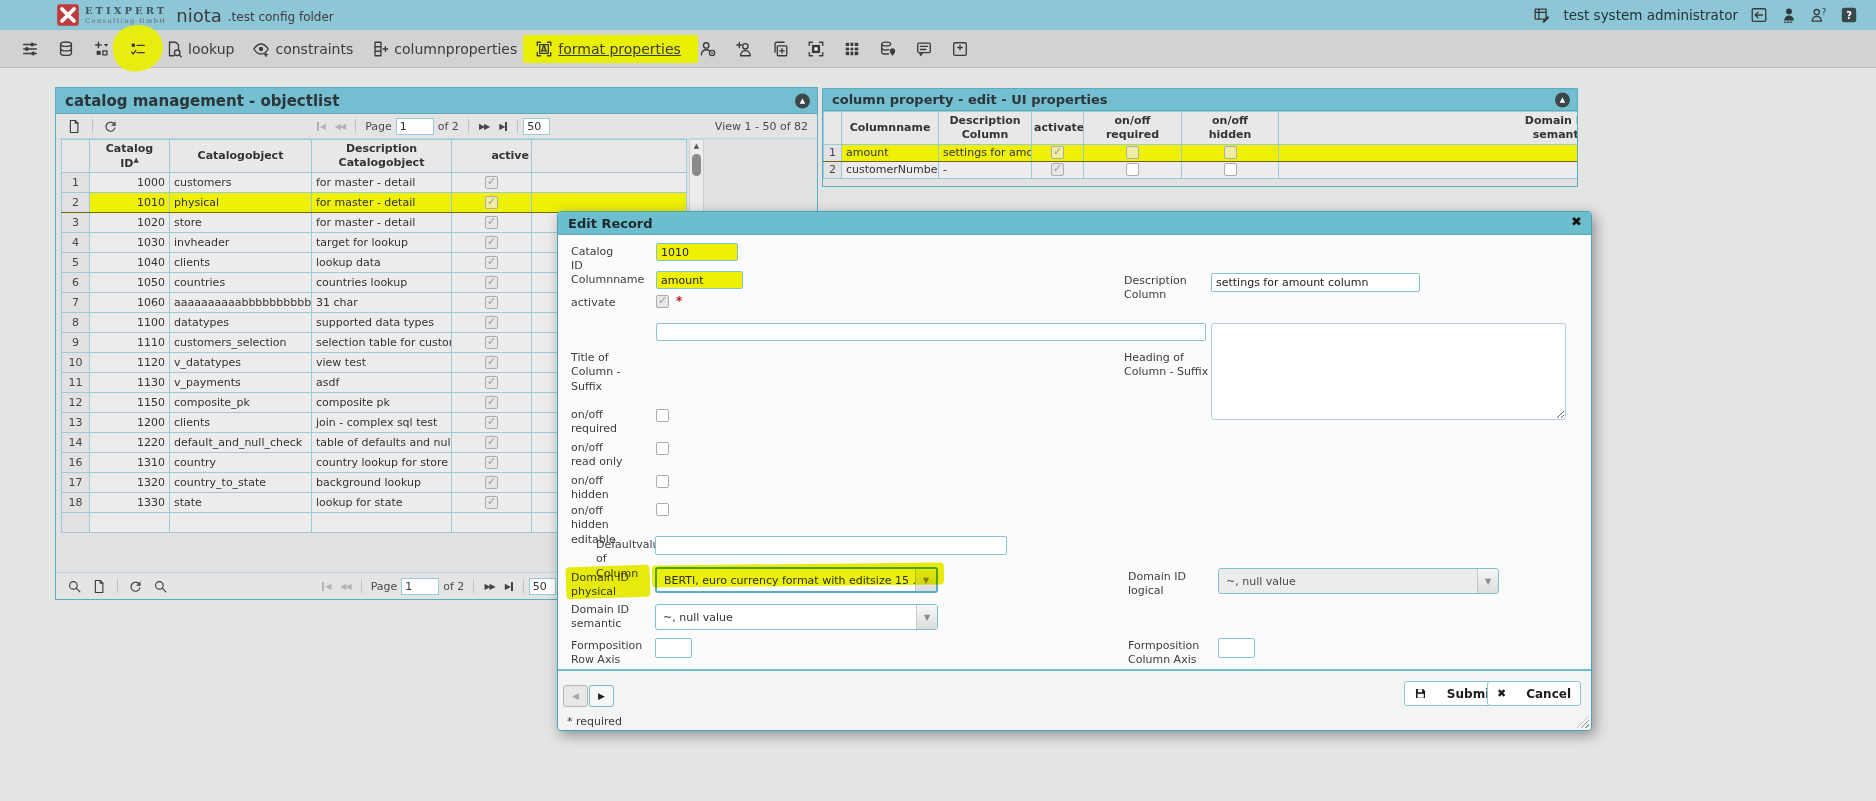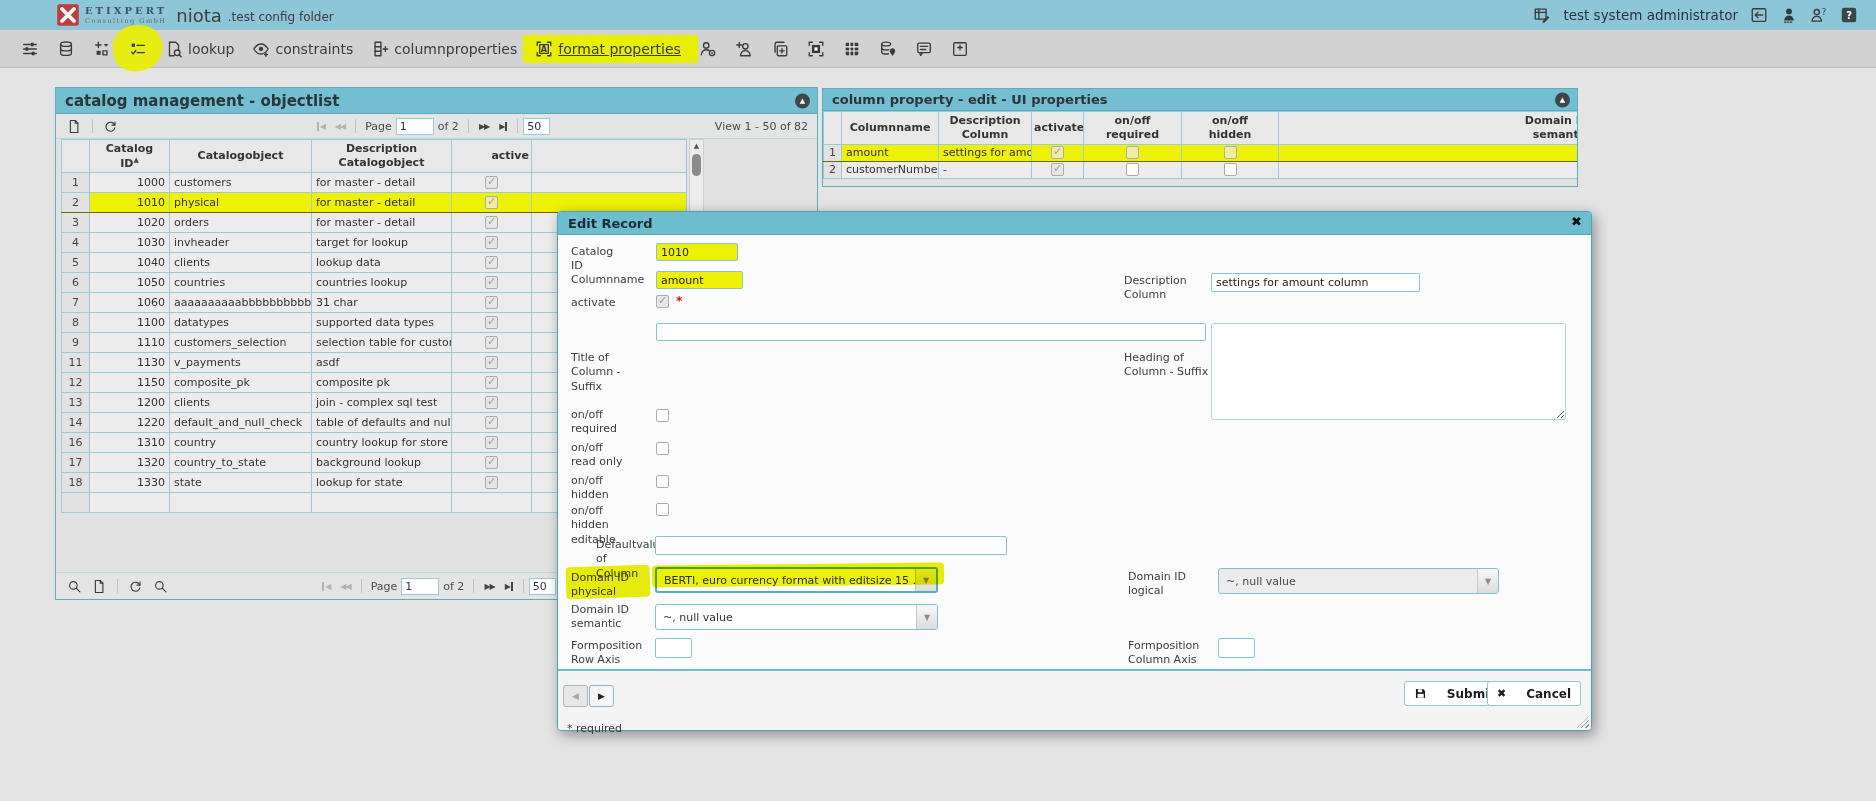--- a/index.html
+++ b/index.html
@@ -138,21 +138,21 @@
   .dlg-footer {
     position:absolute; left:0; right:0; top:457px; bottom:0; background:#f4f4f4;
     border-top:2px solid #6cbdcd; border-radius:0 0 4px 4px;
   }
   .nav-btn {
     position:absolute; top:14px; width:25px; height:22px; border:1px solid #b5b5b5; border-radius:3px;
     background:#f6f6f6; display:flex; align-items:center; justify-content:center; font-size:9px; color:#222; cursor:pointer;
   }
   .nav-btn.dis { background:#e7e7e7; color:#a7a7a7; }
   .nav-btn.nxt { border-color:#7fb8c8; }
-  .req-note { position:absolute; left:9px; top:51px; font-size:11px; color:#3c3c3c; }
+  .req-note { position:absolute; left:9px; top:44px; font-size:11px; color:#3c3c3c; }
   .dlg-btn {
     position:absolute; top:10px; height:25px; border:1px solid #8cc7d4; border-radius:3px; background:#fff;
     display:flex; align-items:center; gap:20px; padding:0 9px; font-size:12px; font-weight:bold; color:#1c1c1c; cursor:pointer;
   }
   .resize-handle {
     position:absolute; right:2px; bottom:2px; width:12px; height:12px;
     background:repeating-linear-gradient(135deg, transparent 0 2px, #9a9a9a 2px 3px);
     clip-path:polygon(100% 0, 100% 100%, 0 100%); cursor:nwse-resize;
   }
   
@@ -431,21 +431,21 @@
             <td class="num">2</td>
             <td class="r">1010</td>
             <td>physical</td>
             <td>for master - detail</td>
             <td class="c"><span class="cb checked"></span></td>
             <td></td>
           </tr>
           <tr>
             <td class="num">3</td>
             <td class="r">1020</td>
-            <td>orders</td>
+            <td>store</td>
             <td>for master - detail</td>
             <td class="c"><span class="cb checked"></span></td>
             <td></td>
           </tr>
           <tr>
             <td class="num">4</td>
             <td class="r">1030</td>
             <td>invheader</td>
             <td>target for lookup</td>
             <td class="c"><span class="cb checked"></span></td>
@@ -481,20 +481,28 @@
             <td>datatypes</td>
             <td>supported data types</td>
             <td class="c"><span class="cb checked"></span></td>
             <td></td>
           </tr>
           <tr>
             <td class="num">9</td>
             <td class="r">1110</td>
             <td>customers_selection</td>
             <td>selection table for customers</td>
+            <td class="c"><span class="cb checked"></span></td>
+            <td></td>
+          </tr>
+          <tr>
+            <td class="num">10</td>
+            <td class="r">1120</td>
+            <td>v_datatypes</td>
+            <td>view test</td>
             <td class="c"><span class="cb checked"></span></td>
             <td></td>
           </tr>
           <tr>
             <td class="num">11</td>
             <td class="r">1130</td>
             <td>v_payments</td>
             <td>asdf</td>
             <td class="c"><span class="cb checked"></span></td>
             <td></td>

